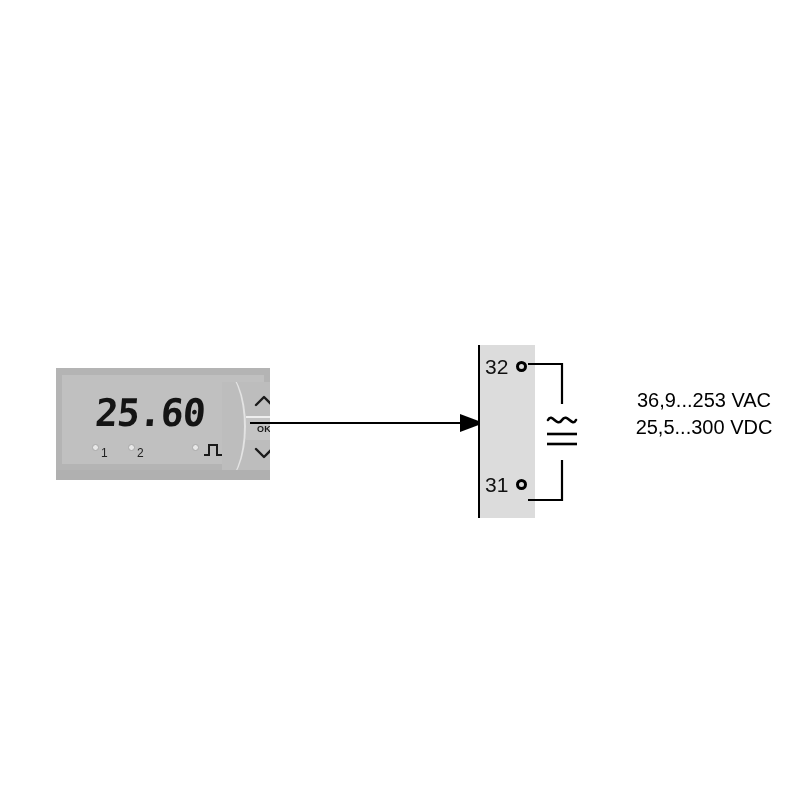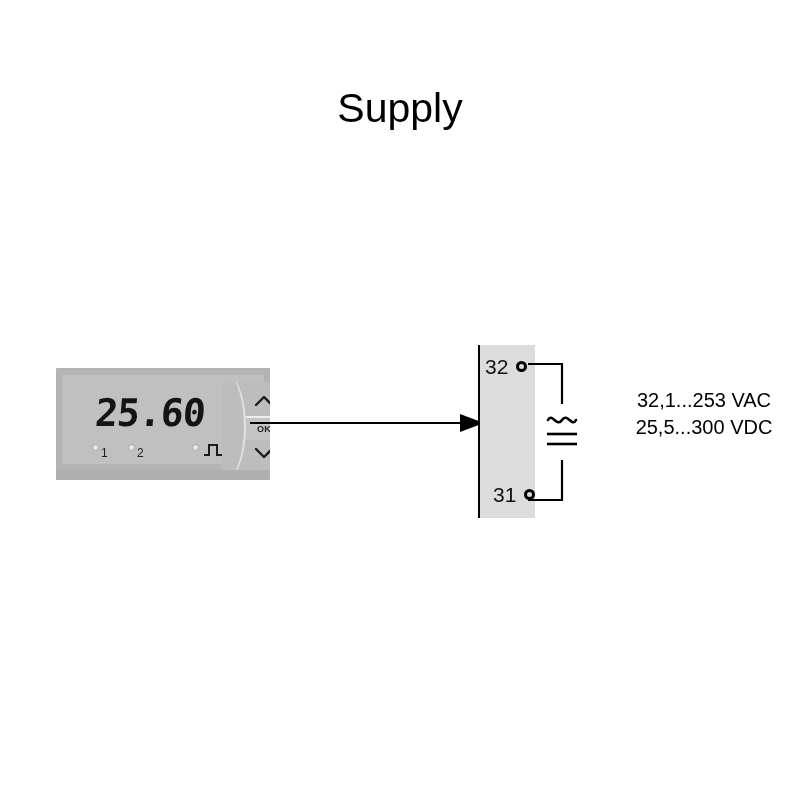--- a/index.html
+++ b/index.html
@@ -182,21 +182,21 @@
   }
   .terminal {
     position: absolute;
     left: 0;
     width: 57px;
     height: 26px;
     display: flex;
     align-items: center;
   }
   .terminal-32 { top: 8px; }
-  .terminal-31 { top: 136px; padding-left: 8px; }
+  .terminal-31 { top: 126px; }
   .terminal-num {
     font-size: 21px;
     color: #111111;
     margin-left: 5px;
     line-height: 1;
   }
   .terminal-ring {
     width: 11px;
     height: 11px;
     border-radius: 50%;
@@ -225,21 +225,20 @@
     color: #000000;
     line-height: 1.33;
   }
   .spec div { white-space: nowrap; }
 </style>
 </head>
 <body>
 
 <div class="stage">
 
-  <div class="title">Supply</div>
 
   <div class="device">
     <div class="device-face">
 
       <div class="readout">25.60</div>
 
       <div class="led-row">
         <div class="led-group g1">
           <div class="led-dot"></div>
           <div class="led-label">1</div>
@@ -305,17 +304,17 @@
     <polyline points="34,108 34,148 0,148" fill="none" stroke="#000000" stroke-width="2.2"></polyline>
 
     <g>
       <path d="M20,68 C24,60 29,76 34,68 C39,60 44,76 48,68" fill="none" stroke="#000000" stroke-width="2.6" stroke-linecap="round"></path>
       <line x1="19" y1="82" x2="49" y2="82" stroke="#000000" stroke-width="2.6"></line>
       <line x1="19" y1="92" x2="49" y2="92" stroke="#000000" stroke-width="2.6"></line>
     </g>
   </svg>
 
   <div class="spec">
-    <div>32,1...253 VAC</div>
+    <div>36,9...253 VAC</div>
     <div>25,5...300 VDC</div>
   </div>
 
 </div>
 
 </body></html>

